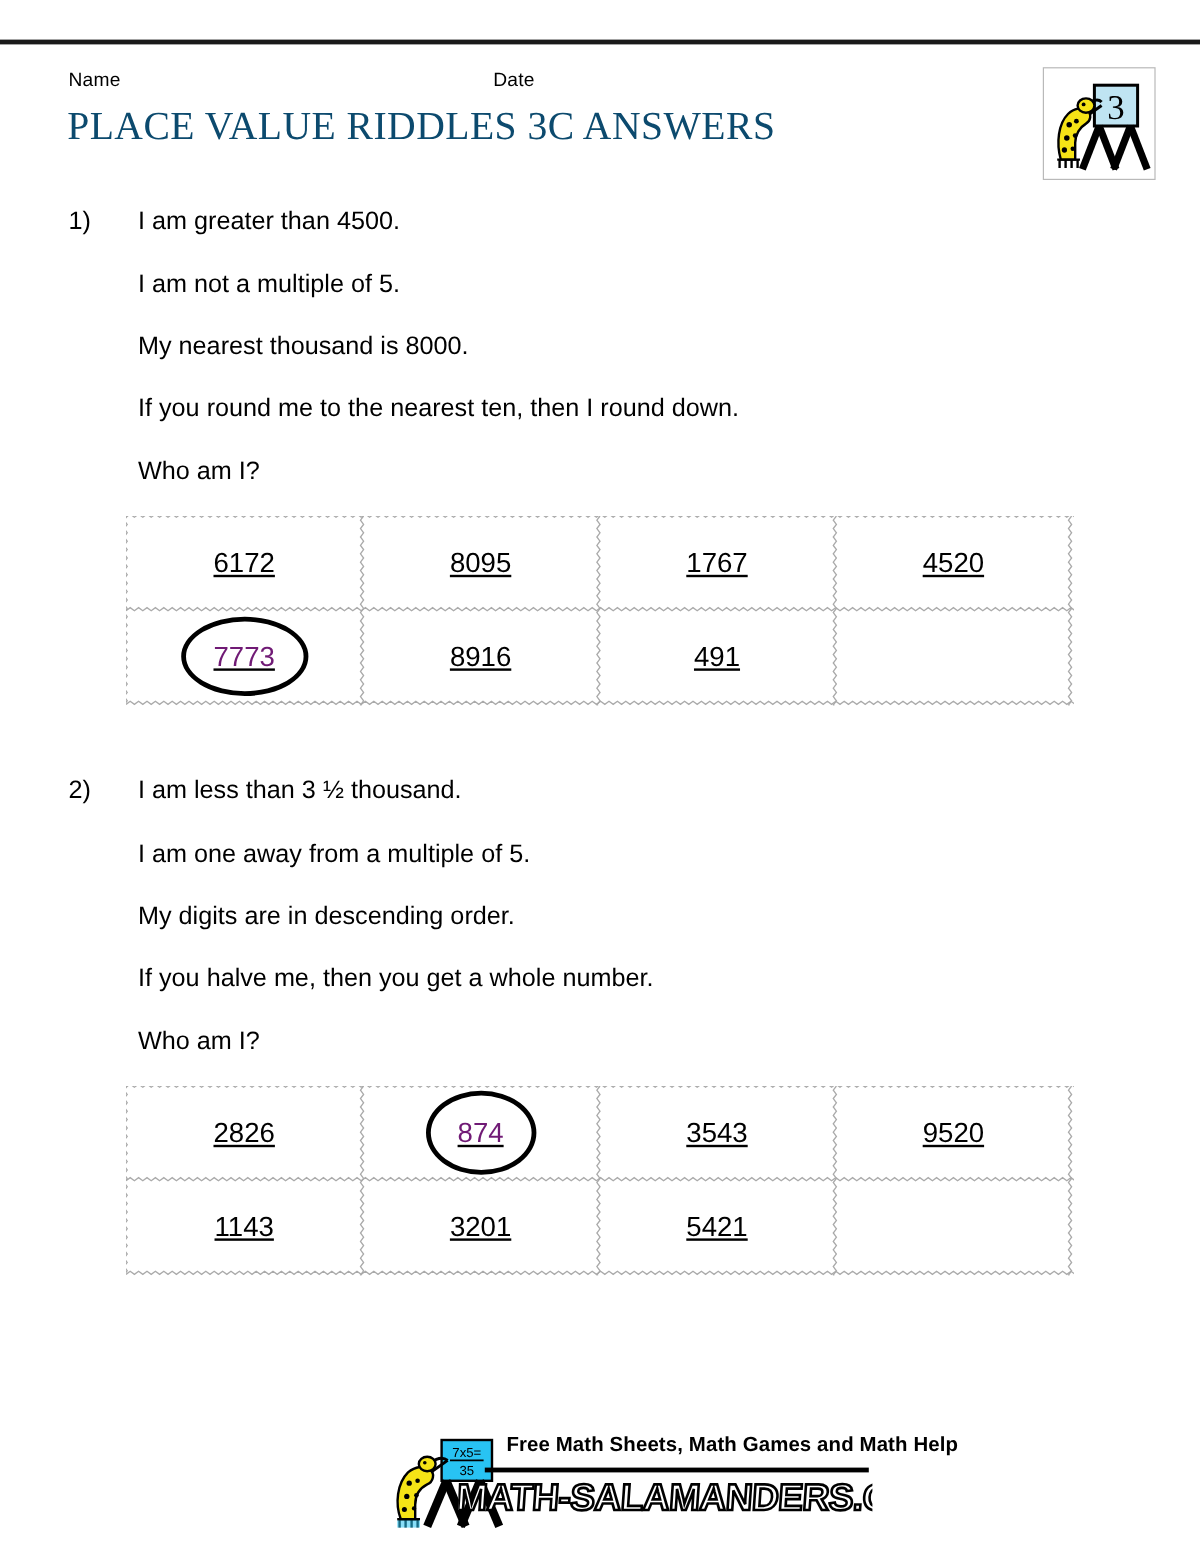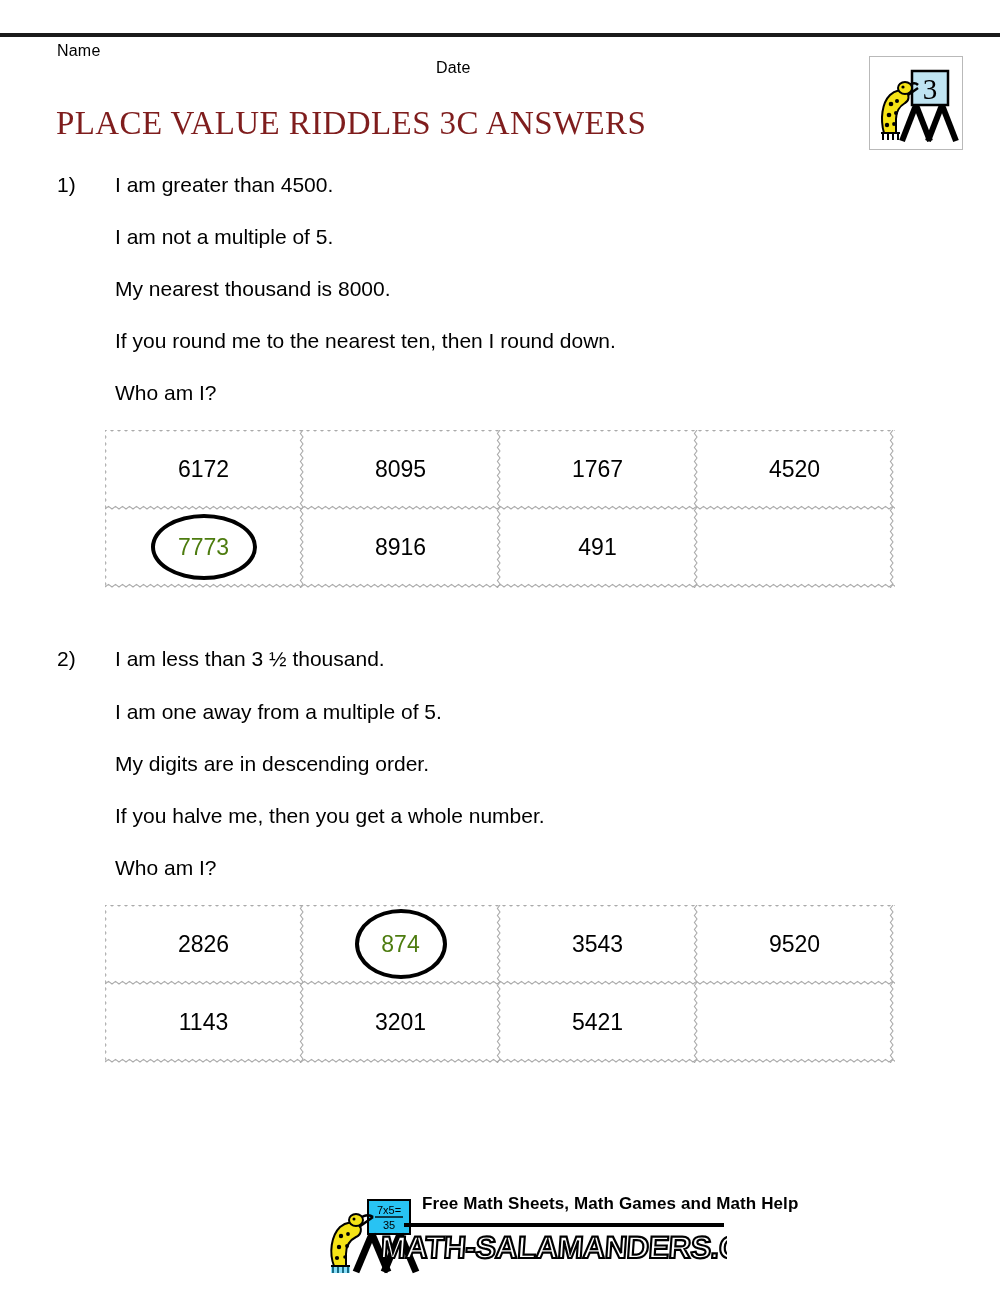--- a/index.html
+++ b/index.html
@@ -8,27 +8,27 @@
     font-family:"Liberation Sans", sans-serif;color:#000;
   }
   .page{position:absolute;inset:0;}
 
   
   .top-rule{
     position:absolute;left:0;top:33px;width:1000px;height:4px;background:#1a1a1a;
   }
 
   
-  .hdr-name{position:absolute;left:57px;top:42px;font-size:16px;letter-spacing:.2px;}
-  .hdr-date{position:absolute;left:436px;top:59px;font-size:16px;letter-spacing:.2px;}
+  .hdr-name{position:absolute;left:57px;top:59px;font-size:16px;letter-spacing:.2px;}
+  .hdr-date{position:absolute;left:411px;top:59px;font-size:16px;letter-spacing:.2px;}
 
   .title{
-    position:absolute;left:56px;top:105px;
+    position:absolute;left:56px;top:88px;
     font-family:"Liberation Serif", serif;
-    font-size:33px;color:#7f1d1d;letter-spacing:.4px;white-space:nowrap;
+    font-size:33px;color:#0c4a6e;letter-spacing:.4px;white-space:nowrap;
   }
 
   
   .logobox{
     position:absolute;left:869px;top:56px;width:92px;height:92px;
     border:1px solid #b9b9b9;background:#fff;
   }
   .logobox svg{display:block;}
 
   
@@ -42,25 +42,26 @@
 
   
   .grid{
     position:absolute;left:105px;width:788px;
   }
   .grid-row{display:flex;height:78px;}
   .cell{
     width:197px;height:78px;position:relative;
     display:flex;align-items:center;justify-content:center;
     box-sizing:border-box;
+    text-decoration:underline;
   }
   .cell-val{
     font-size:23px;line-height:1;position:relative;z-index:3;
   }
-  .cell-val.answer{color:#4d7c0f;}
+  .cell-val.answer{color:#701a75;}
 
   
   .zig{position:absolute;left:0;top:0;pointer-events:none;z-index:2;}
 
   
   .circle{
     position:absolute;left:50%;top:50%;transform:translate(-50%,-50%);
     width:106px;height:66px;border:4px solid #000;border-radius:50%;
     z-index:1;box-sizing:border-box;
   }

